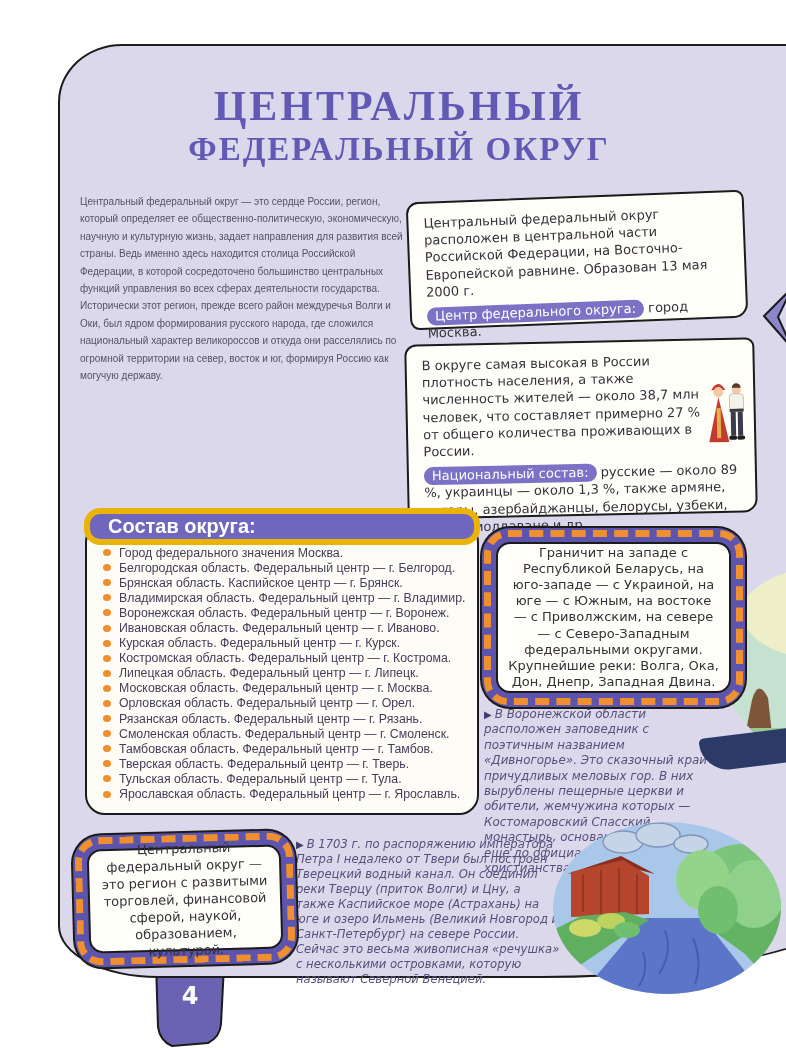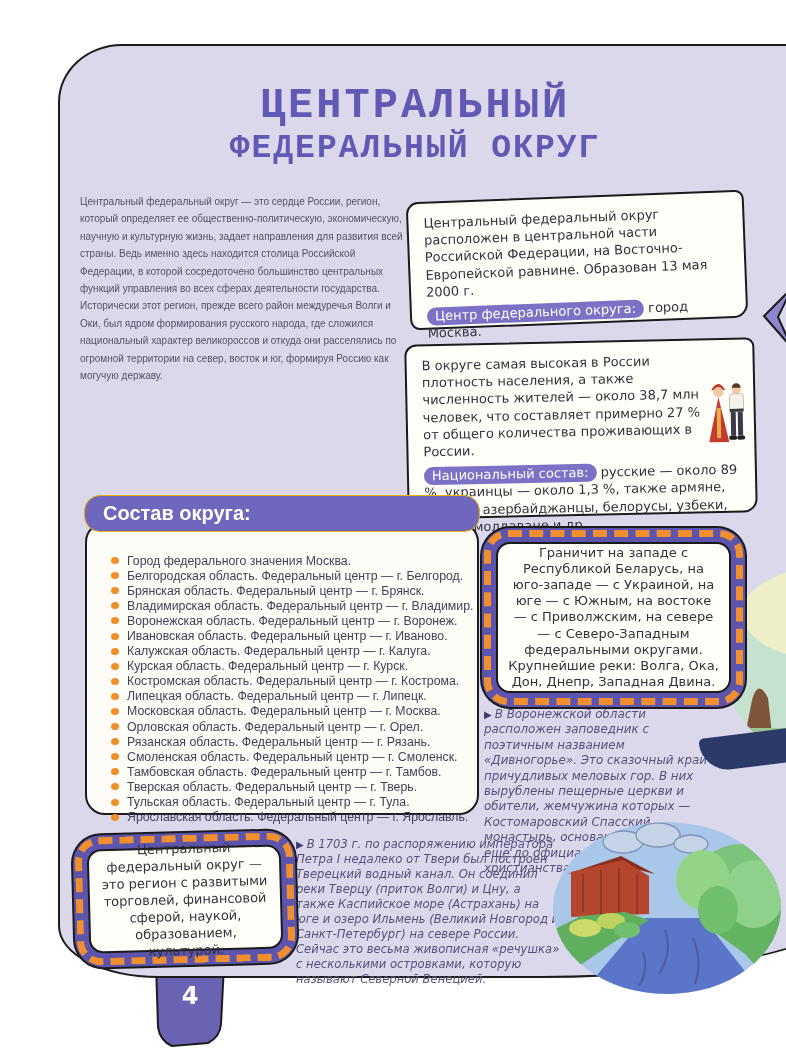--- a/index.html
+++ b/index.html
@@ -5,50 +5,50 @@
   html,body{margin:0;padding:0;background:#ffffff;}
   .canvas{position:relative;width:786px;height:1048px;overflow:hidden;background:#ffffff;
           font-family:"Liberation Sans",sans-serif;}
   
   .page-blob{position:absolute;left:58px;top:44px;width:800px;height:930px;
              background:#dcd8ec;border:2px solid #1c1c1c;
              border-radius:64px 0 320px 100px / 58px 0 80px 52px;z-index:1;}
   .layer{position:absolute;inset:0;z-index:2;}
 
   
-  .title{position:absolute;left:70px;top:82px;width:690px;text-align:center;
-         color:#6159b3;font-family:Liberation Mono, monospace;font-weight:800;}
+  .title{position:absolute;left:54px;top:82px;width:690px;text-align:center;
+         color:#6159b3;font-family:Liberation Serif, serif;font-weight:800;}
   .title .l1{font-size:42px;letter-spacing:3px;line-height:48px;}
   .title .l2{font-size:33px;letter-spacing:2px;line-height:38px;}
 
   
   .intro{position:absolute;left:80px;top:193px;width:332px;
          font-size:10px;line-height:17.4px;color:#565066;}
 
   
   .note{position:absolute;background:#fffef9;border:2.5px solid #1b1b1b;
         border-radius:12px 9px 14px 10px;padding:11px 15px;box-sizing:border-box;
         font-family:"DejaVu Sans",sans-serif;font-size:13px;line-height:17.2px;color:#33323a;}
   .note p{margin:0;}
   .note .pill-line{margin-top:7px;}
   .note-location{left:408px;top:196px;width:338px;height:128px;transform:rotate(-2.2deg);}
   .note-population{left:406px;top:341px;width:350px;height:175px;transform:rotate(-1.2deg);}
   .note-population .main-text{width:292px;}
   .pill{background:#7b72c6;color:#ffffff;border-radius:11px;padding:1px 8px 2px;
         white-space:nowrap;}
 
   
-  .comp-band{position:absolute;left:84px;top:495px;width:396px;height:37px;
-             background:#6f66bd;border:1px solid #eab308;border-radius:16px;
+  .comp-band{position:absolute;left:84px;top:508px;width:396px;height:37px;
+             background:#6f66bd;border:6px solid #eab308;border-radius:16px;
              box-sizing:border-box;display:flex;align-items:center;padding-left:18px;
              color:#ffffff;font-weight:bold;font-size:20px;z-index:4;}
   .comp-panel{position:absolute;left:85px;top:522px;width:394px;height:293px;
               background:#fdfcf6;border:2.5px solid #1b1b1b;border-radius:20px;
               box-sizing:border-box;z-index:3;}
-  .comp-list{list-style:none;margin:8px;padding:21px 10px 0 16px;}
+  .comp-list{list-style:none;margin:0;padding:21px 10px 0 16px;}
   .comp-list li{display:flex;align-items:center;gap:8px;height:15.1px;
                 font-size:12.3px;color:#443e58;white-space:nowrap;}
   .bullet{flex:0 0 auto;width:8px;height:7px;border-radius:50%;background:#ee8f2c;}
 
   
   .frame{position:absolute;background:#5d55ad;border-radius:28px;
          box-shadow:0 0 0 2px #1b1b1b;z-index:3;}
   .frame::before{content:"";position:absolute;inset:2px;border:7px dashed #ef8f2f;
                  border-radius:24px;pointer-events:none;}
   .frame-inner{position:absolute;inset:14px;background:#fffef8;border:2px solid #1b1b1b;
@@ -147,37 +147,33 @@
           <li>
           <span class="bullet"></span>
           <span>Город федерального значения Москва.</span>
         </li>
           <li>
           <span class="bullet"></span>
           <span>Белгородская область. Федеральный центр — г. Белгород.</span>
         </li>
           <li>
           <span class="bullet"></span>
-          <span>Брянская область. Федеральный центр — г. Брянск.</span>
+          <span>Брянская область. Каспийское центр — г. Брянск.</span>
         </li>
           <li>
           <span class="bullet"></span>
           <span>Владимирская область. Федеральный центр — г. Владимир.</span>
         </li>
           <li>
           <span class="bullet"></span>
           <span>Воронежская область. Федеральный центр — г. Воронеж.</span>
         </li>
           <li>
           <span class="bullet"></span>
           <span>Ивановская область. Федеральный центр — г. Иваново.</span>
-        </li>
-          <li>
-          <span class="bullet"></span>
-          <span>Калужская область. Федеральный центр — г. Калуга.</span>
         </li>
           <li>
           <span class="bullet"></span>
           <span>Курская область. Федеральный центр — г. Курск.</span>
         </li>
           <li>
           <span class="bullet"></span>
           <span>Костромская область. Федеральный центр — г. Кострома.</span>
         </li>
           <li>

